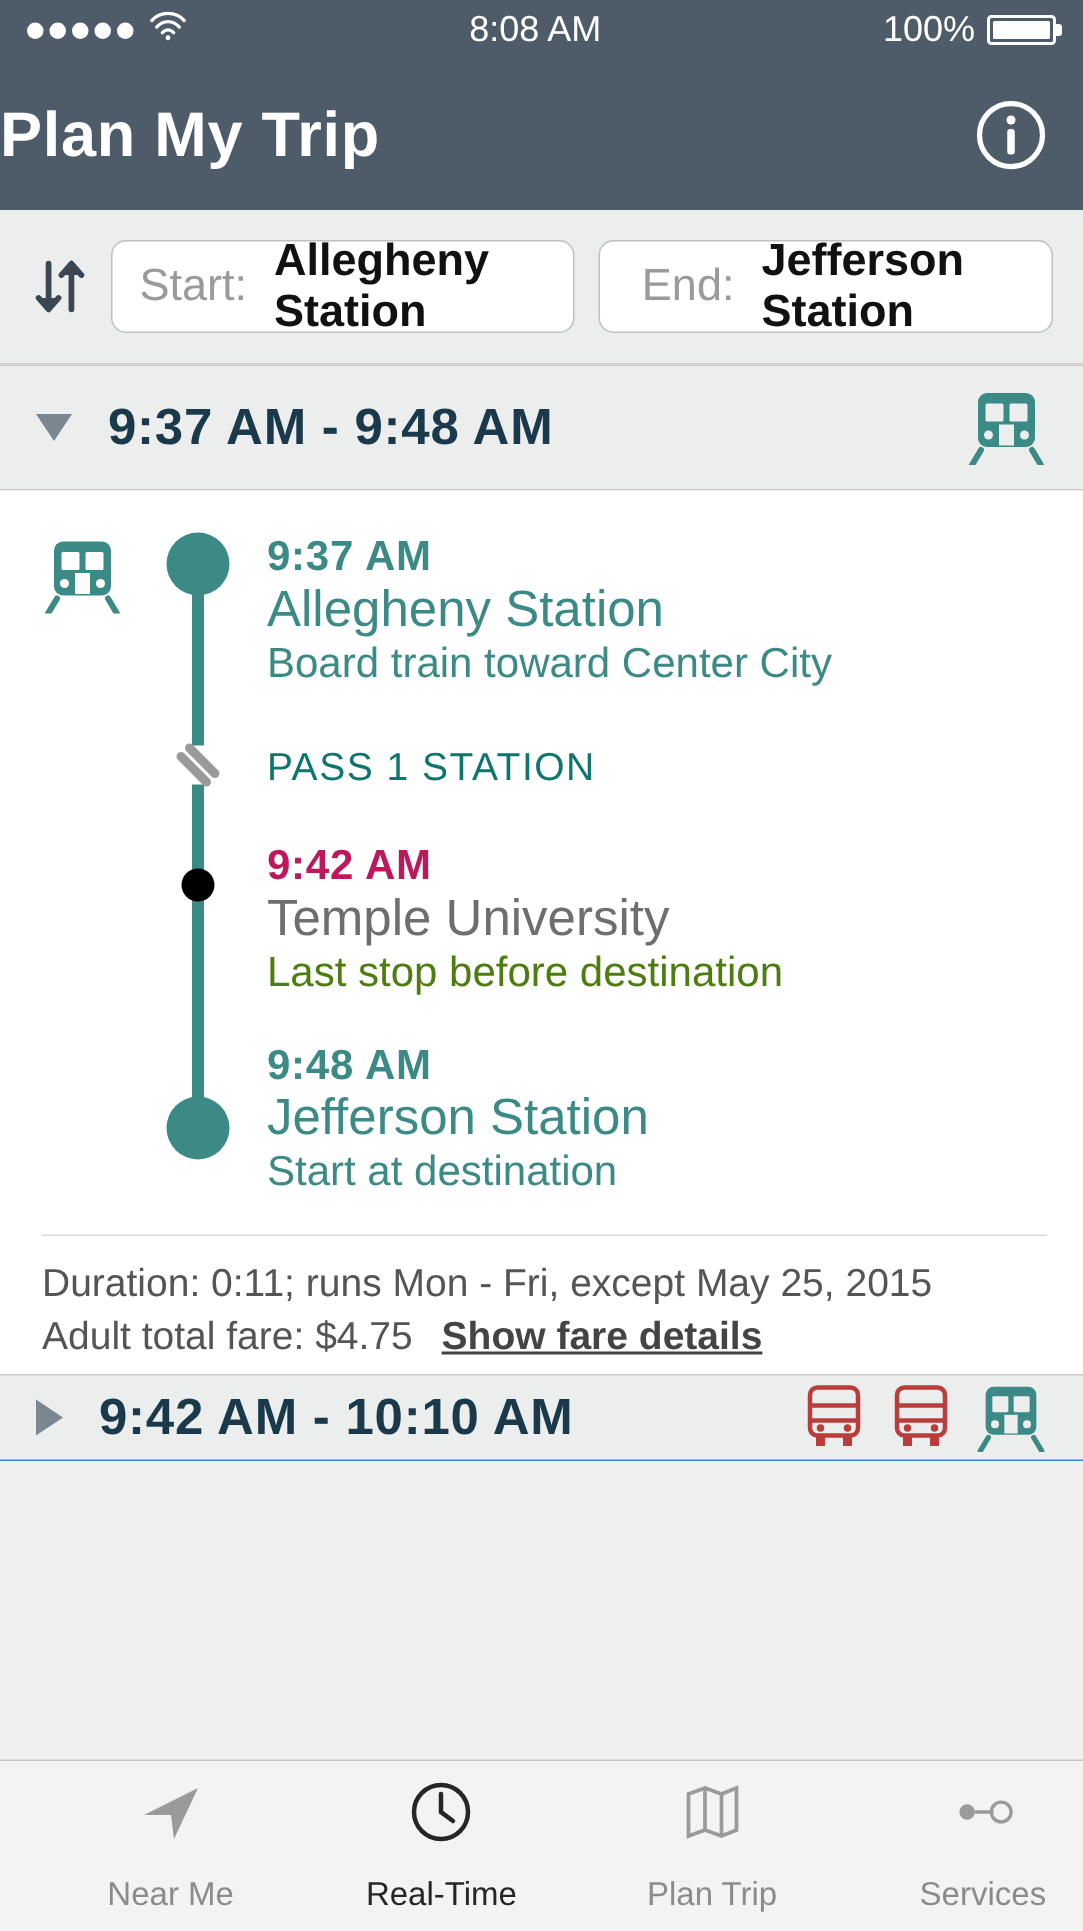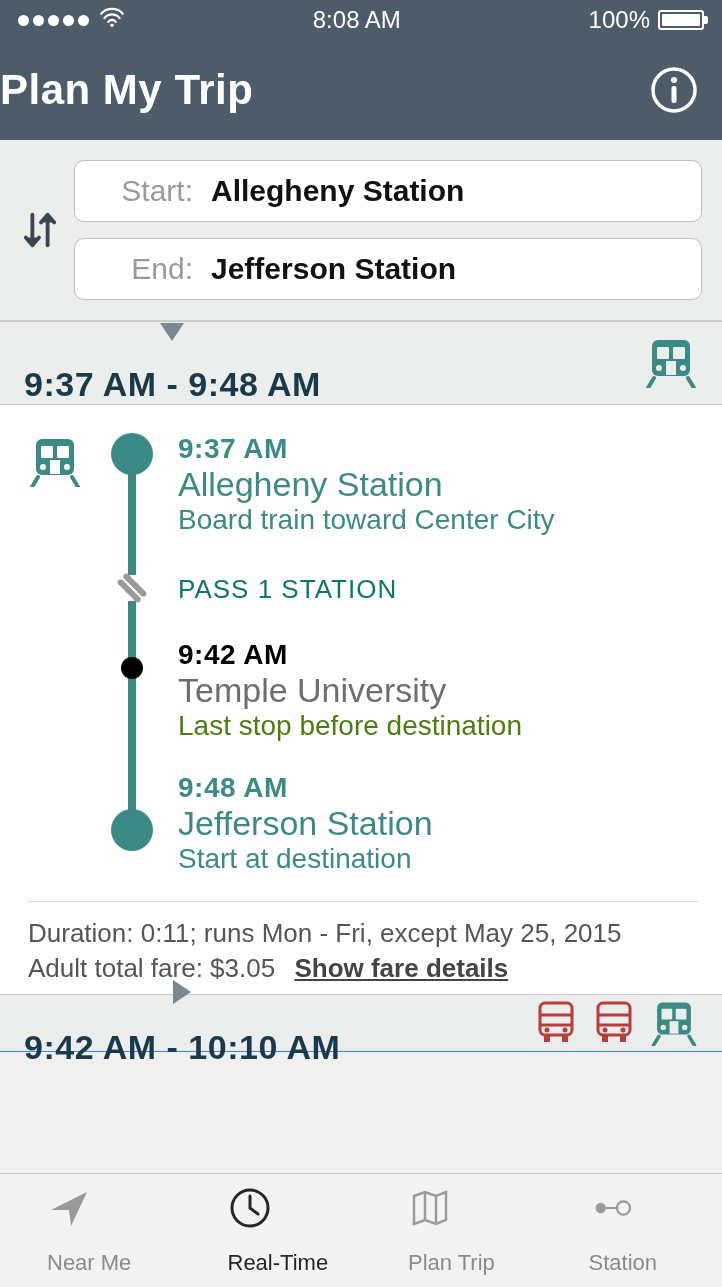--- a/index.html
+++ b/index.html
@@ -48,21 +48,21 @@
   .inputs {
     background:#eceded;
     padding: 20px 20px 20px 20px;
     display:flex;
     align-items:center;
     gap:14px;
     border-bottom:1px solid #ccc;
   }
   .swap-btn { width:40px; display:flex; justify-content:center;}
   .swap-btn svg { width:42px; height:48px; }
-  .fields { flex:1; display:flex; flex-direction:column; gap:16px; }
+  .fields { flex:1; display:flex; flex-direction:row; gap:16px; }
   .field {
     background:#fff;
     border:1px solid #bfbfbf;
     border-radius:10px;
     height:62px;
     display:flex;
     align-items:center;
     padding:0 18px;
     font-size:30px;
   }
@@ -73,21 +73,21 @@
   .option-header {
     background:#eceded;
     border-top:1px solid #c8c8c8;
     border-bottom:1px solid #c8c8c8;
     height:84px;
     display:flex;
     align-items:center;
     padding:0 24px;
     justify-content:space-between;
   }
-  .option-header .left { display:flex; align-items:center; gap:24px;flex-direction:column; }
+  .option-header .left { display:flex; align-items:center; gap:24px; }
   .tri-down { width:0; height:0; border-left:12px solid transparent; border-right:12px solid transparent; border-top:18px solid #7a8690; }
   .tri-right { width:0; height:0; border-top:12px solid transparent; border-bottom:12px solid transparent; border-left:18px solid #7a8690; }
   .time-range { color:#1a3a4c; font-size:34px; font-weight:700; letter-spacing:0.5px;}
   .mode-icons { display:flex; gap:14px; }
 
   
   .detail {
     background:#fff;
     padding: 28px 24px 8px 28px;
   }
@@ -96,21 +96,21 @@
   .timeline { width:56px; position:relative; display:flex; flex-direction:column; align-items:center;}
   .tl-line { position:absolute; top:20px; bottom:28px; width:8px; background:#3b8a85; left:50%; transform:translateX(-50%);}
   .tl-dot-big { width:42px; height:42px; border-radius:50%; background:#3b8a85; z-index:1;}
   .tl-dot-small { width:22px; height:22px; border-radius:50%; background:#000; z-index:1;}
   .tl-skip { z-index:2; display:flex; flex-direction:column; gap:2px; transform:rotate(45deg);}
   .tl-skip span { width:30px; height:6px; background:#9a9a9a; border-radius:3px; display:block;}
   .tl-skip-wrap { background:#fff; padding:6px 0; z-index:2;}
   .stops-col { flex:1; display:flex; flex-direction:column;}
   .stop-block { }
   .stop-time { color:#3b8a85; font-size:28px; font-weight:700; letter-spacing:0.5px;}
-  .stop-time.gray { color:#000000; }
+  .stop-time.gray { color:#be185d; }
   .stop-name { font-size:34px; font-weight:500; color:#3b8a85;}
   .stop-name.gray { color:#6e6e6e; }
   .stop-sub { font-size:28px; color:#3b8a85; }
   .stop-sub.gray { color:#4d7c0f; }
   .pass-label { color:#0f766e; font-size:26px; font-weight:500; letter-spacing:1px;}
   .detail-footer {
     border-top:1px solid #d8d8d8;
     margin-top:26px;
     padding-top:14px;
     color:#555;
@@ -121,21 +121,21 @@
 
   
   .tabbar {
     position:absolute;
     bottom:0; left:0; right:0;
     height:114px;
     background:#f3f3f3;
     border-top:1px solid #c4c4c4;
     display:flex;
   }
-  .tab { flex:1; display:flex; flex-direction:column; justify-content:center; gap:20px; color:#8b8b8b;margin-left:47px;}
+  .tab { flex:1; display:flex; flex-direction:column; align-items:center; justify-content:center; gap:20px; color:#8b8b8b;margin-left:47px;}
   .tab.active { color:#262626; }
   .tab-label { font-size:22px; }
   .tab svg { width:44px; height:44px; }
 
   
   .option2 { border-bottom:1px solid #3b82f6; height:58px; }
 </style>
 </head>
 <body>
 
@@ -265,21 +265,21 @@
         <div class="stop-time">9:48 AM</div>
         <div class="stop-name">Jefferson Station</div>
         <div class="stop-sub">Start at destination</div>
       </div>
     </div>
   </div>
 
   <div class="detail-footer">
     <div>Duration: 0:11; runs Mon - Fri, except May 25, 2015</div>
     <div>
-      <span>Adult total fare: $3.05</span>
+      <span>Adult total fare: $4.75</span>
       <span class="fare-link">Show fare details</span>
     </div>
   </div>
 </div>
 
 <div class="option-header option2">
   <div class="left">
     <span class="tri-right"></span>
     <span class="time-range">9:42 AM - 10:10 AM</span>
   </div>
@@ -334,15 +334,15 @@
       <path d="M17 6 L17 34 M28 10 L28 38"></path>
     </svg>
     <span class="tab-label">Plan Trip</span>
   </div>
   <div class="tab">
     <svg viewBox="0 0 60 44" fill="none" stroke="#9a9a9a" stroke-width="3">
       <circle cx="16" cy="22" r="7" fill="#9a9a9a" stroke="none"></circle>
       <path d="M23 22 L40 22"></path>
       <circle cx="47" cy="22" r="9"></circle>
     </svg>
-    <span class="tab-label">Station</span>
+    <span class="tab-label">Services</span>
   </div>
 </div>
 
 </body></html>

